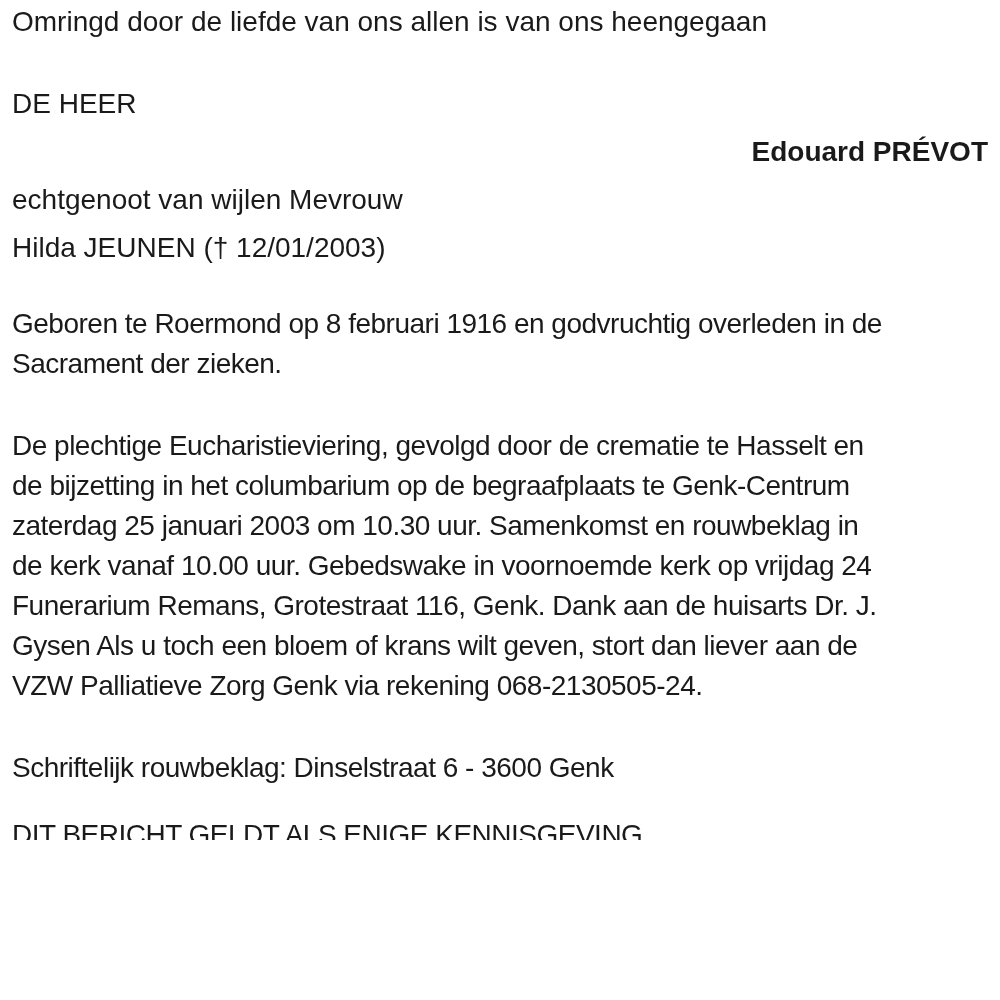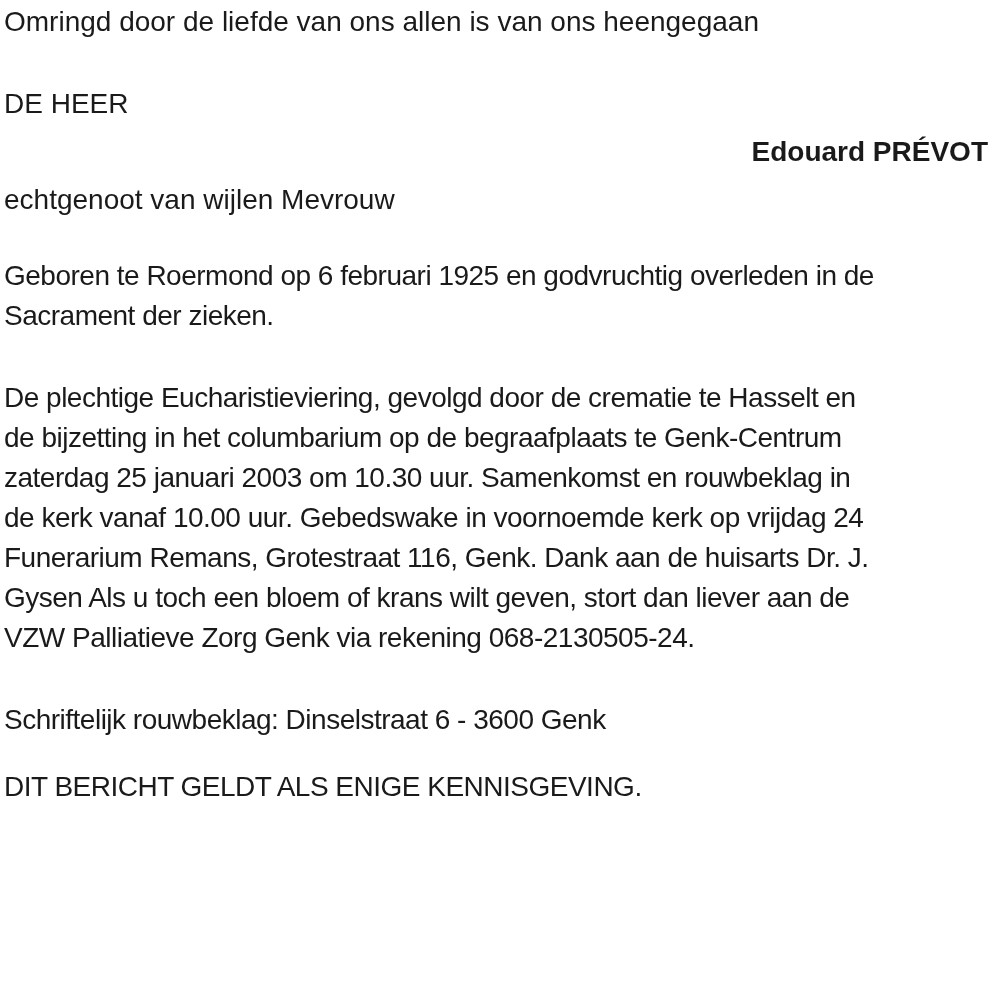--- a/index.html
+++ b/index.html
@@ -10,21 +10,21 @@
   .page {
     position: relative;
     width: 1000px;
     height: 840px;
     background: var(--bg, #ffffff);
     color: var(--fg, #1a1a1a);
     font-family: "Liberation Sans", "DejaVu Sans", sans-serif;
     font-size: 28px;
     overflow: hidden;
     box-sizing: border-box;
-    padding: 2px 12px 0 4px;
+    padding: 2px 12px 0 12px;
   }
   .line {
     white-space: nowrap;
   }
   .intro {
     line-height: 40px;
   }
   .header-block {
     margin-top: 38px;
     line-height: 48px;
@@ -61,24 +61,25 @@
 <body>
 
 <div class="page" style="--fg: #1a1a1a; --bg: #ffffff;">
 
   <div class="line intro">Omringd door de liefde van ons allen is van ons heengegaan</div>
 
   <div class="header-block">
     <div class="line">DE HEER</div>
     <div class="line deceased-name">Edouard PRÉVOT</div>
     <div class="line">echtgenoot van wijlen Mevrouw</div>
+    <div class="line">Hilda JEUNEN († 12/01/2003)</div>
   </div>
 
   <div class="para para-birth">
-    <div class="line">Geboren te Roermond op 6 februari 1925 en godvruchtig overleden in de</div>
+    <div class="line">Geboren te Roermond op 8 februari 1916 en godvruchtig overleden in de</div>
     <div class="line">Sacrament der zieken.</div>
   </div>
 
   <div class="para para-service">
     <div class="line">De plechtige Eucharistieviering, gevolgd door de crematie te Hasselt en</div>
     <div class="line">de bijzetting in het columbarium op de begraafplaats te Genk-Centrum</div>
     <div class="line">zaterdag 25 januari 2003 om 10.30 uur. Samenkomst en rouwbeklag in</div>
     <div class="line">de kerk vanaf 10.00 uur. Gebedswake in voornoemde kerk op vrijdag 24</div>
     <div class="line">Funerarium Remans, Grotestraat 116, Genk. Dank aan de huisarts Dr. J.</div>
     <div class="line">Gysen Als u toch een bloem of krans wilt geven, stort dan liever aan de</div>

